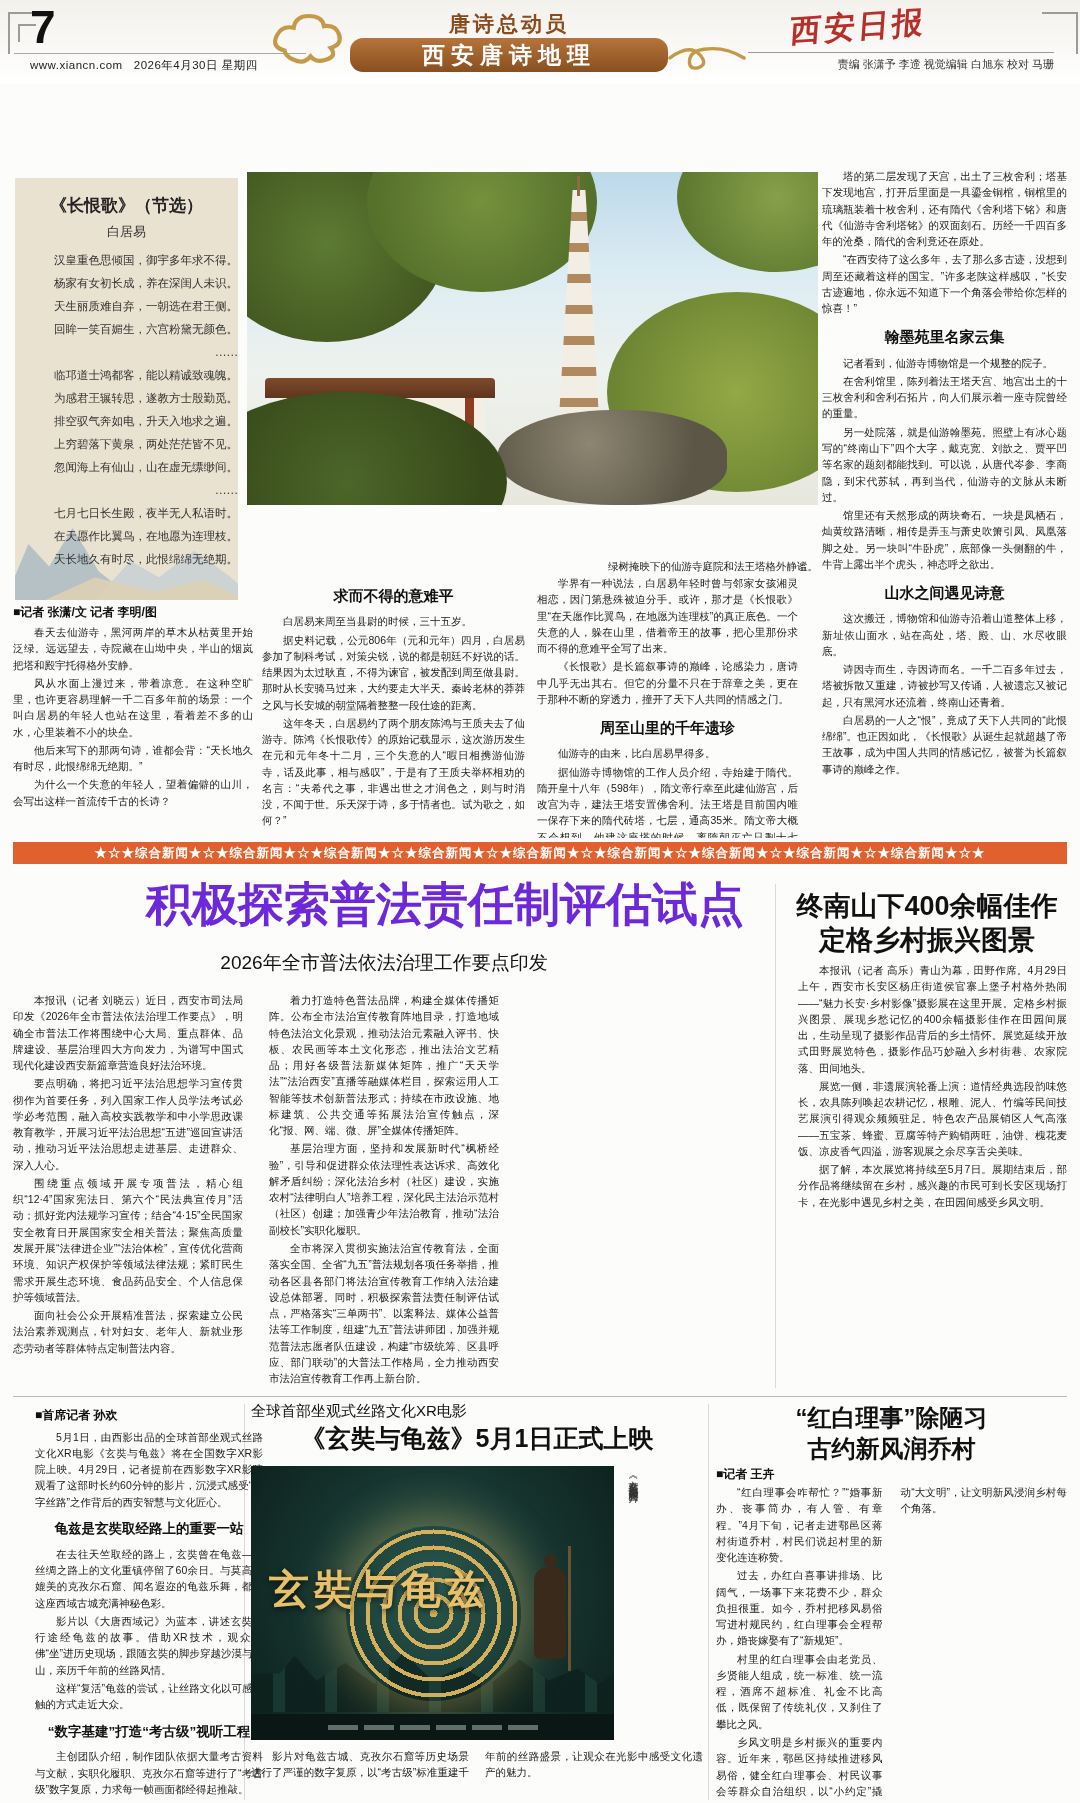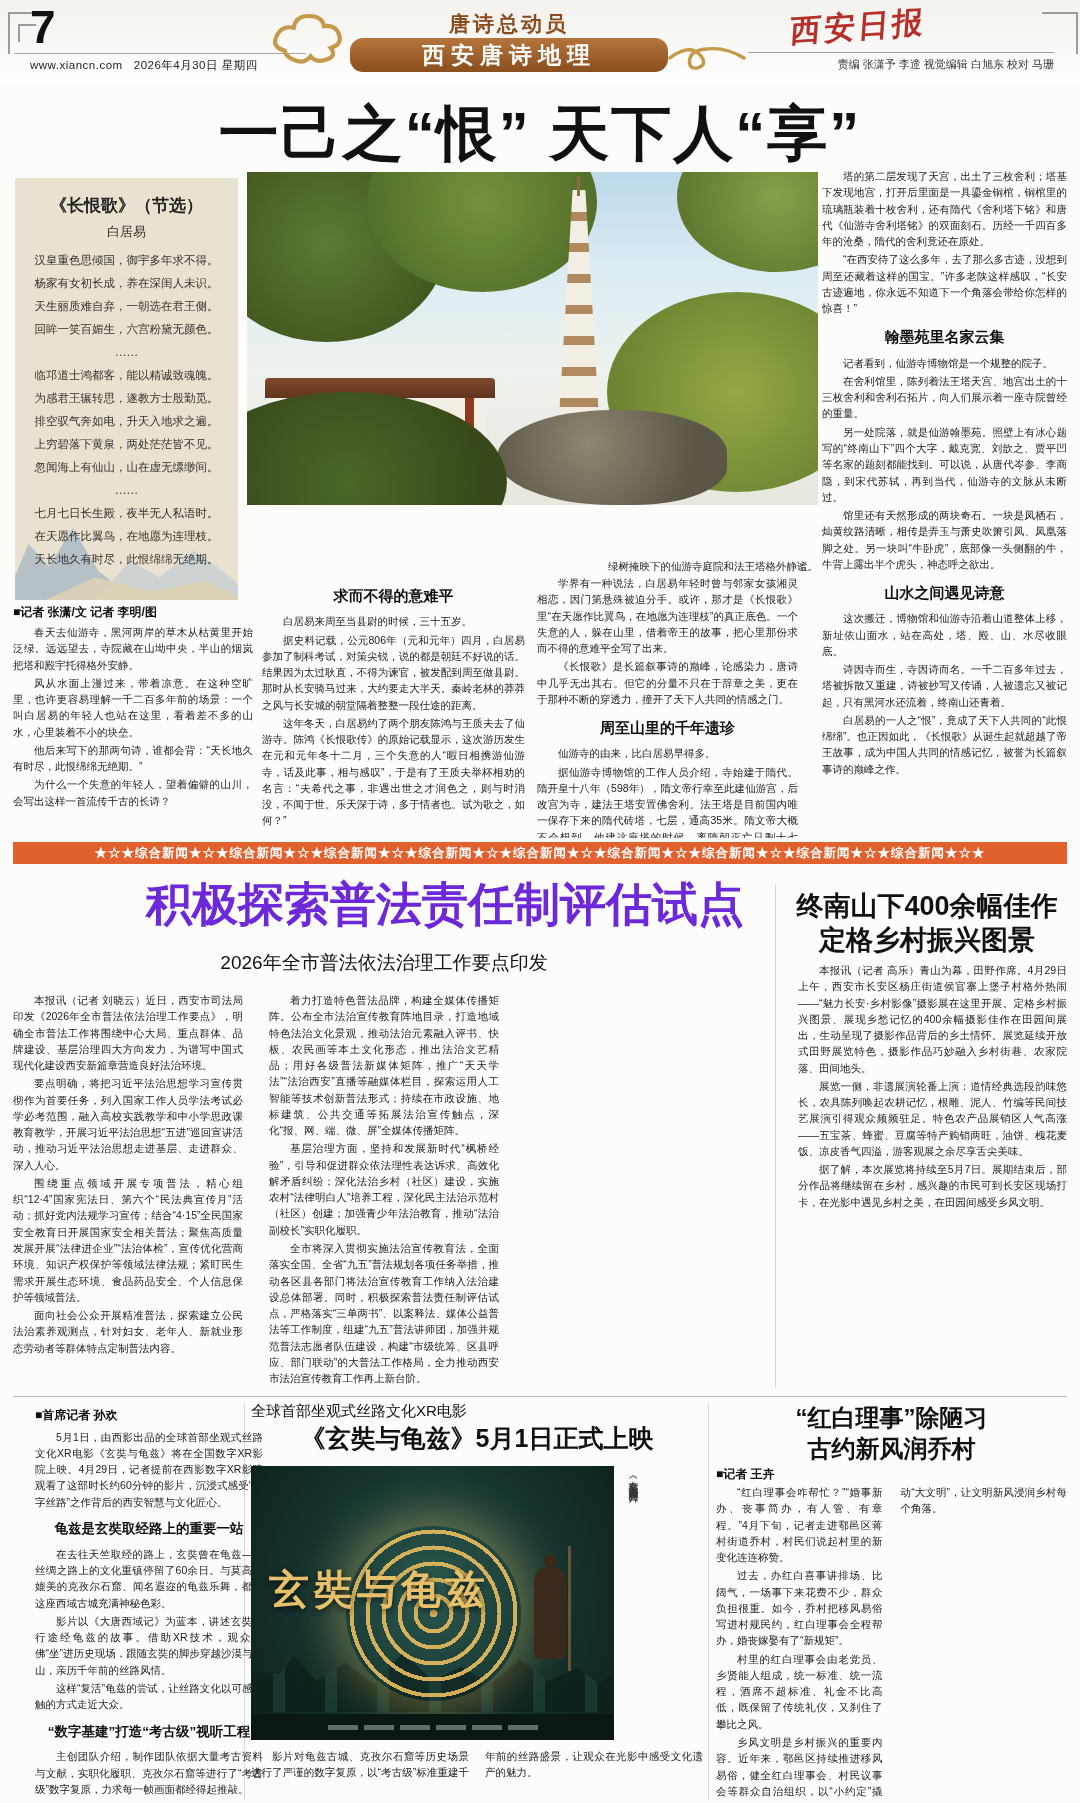--- a/index.html
+++ b/index.html
@@ -25,21 +25,21 @@
 
   
   .headline1{left:0;top:94px;width:1080px;text-align:center;font-size:60px;font-weight:900;
              letter-spacing:2px;color:#111;}
 
   
   .poem-box{left:15px;top:178px;width:223px;height:422px;background:#eae2d0;overflow:hidden;}
   .poem-title{margin-top:16px;text-align:center;font-family:"Liberation Serif",serif;font-size:17px;font-weight:bold;color:#222;}
   .poem-author{margin-top:6px;text-align:center;font-family:"Liberation Serif",serif;font-size:13px;color:#333;}
   .poem-lines{margin-top:8px;position:relative;z-index:2;}
-  .poem-line{text-align:center;font-family:"Liberation Serif",serif;font-size:11.5px;line-height:2.0;color:#333;}
+  .poem-line{text-align:right;font-family:"Liberation Serif",serif;font-size:11.5px;line-height:2.0;color:#333;}
   .poem-art{position:absolute;left:0;bottom:0;width:100%;height:105px;z-index:1;opacity:.8;}
   .mtn{position:absolute;bottom:0;}
   .mtn1{left:-10px;width:130px;height:80px;background:#a9b9c2;clip-path:polygon(0 100%,18% 30%,34% 58%,52% 10%,72% 64%,100% 100%);}
   .mtn2{left:80px;width:160px;height:60px;background:#c7cfd4;clip-path:polygon(0 100%,22% 35%,40% 62%,62% 18%,84% 60%,100% 100%);}
   .mtn3{left:30px;width:200px;height:28px;background:#d8cdae;clip-path:polygon(0 100%,25% 20%,55% 70%,80% 30%,100% 100%);opacity:.9;}
 
   
   .photo{left:247px;top:172px;width:571px;height:333px;overflow:hidden;background:linear-gradient(180deg,#bcd9ea 0%,#dcecf3 30%,#eef2ee 60%,#e7e7dd 100%);}
   .blob{position:absolute;border-radius:50%;}
   .pagoda{position:absolute;left:300px;top:18px;width:64px;height:236px;
@@ -129,21 +129,20 @@
   <div class="abs" style="left:668px;top:42px;">
     <svg width="78" height="30" viewBox="0 0 80 30">
       <path d="M2 16 q20 -15 31 -3 q8 10 -2 13 q-9 2 -9 -6 q0 -11 15 -13 q22 -3 41 9" fill="none" stroke="#c49a4a" stroke-width="3.5" stroke-linecap="round"></path>
     </svg>
   </div>
   <div class="abs masthead" style="left:790px;top:6px;">西安日报</div>
   <div class="abs hdr-rule" style="left:748px;top:52px;width:306px;background:#999;"></div>
   <div class="abs staff" style="left:748px;top:57px;">责编 张潇予 李遆 视觉编辑 白旭东 校对 马珊</div>
   <div class="abs bracket r" style="left:1042px;top:12px;"></div>
 
-  <div class="abs headline1">一己之“恨” 天下人“享”</div>
 
   <div class="abs poem-box">
     <div class="poem-art">
       <div class="mtn mtn1"></div>
       <div class="mtn mtn2"></div>
       <div class="mtn mtn3"></div>
     </div>
     <div class="poem-title">《长恨歌》（节选）</div>
     <div class="poem-author">白居易</div>
     <div class="poem-lines">

